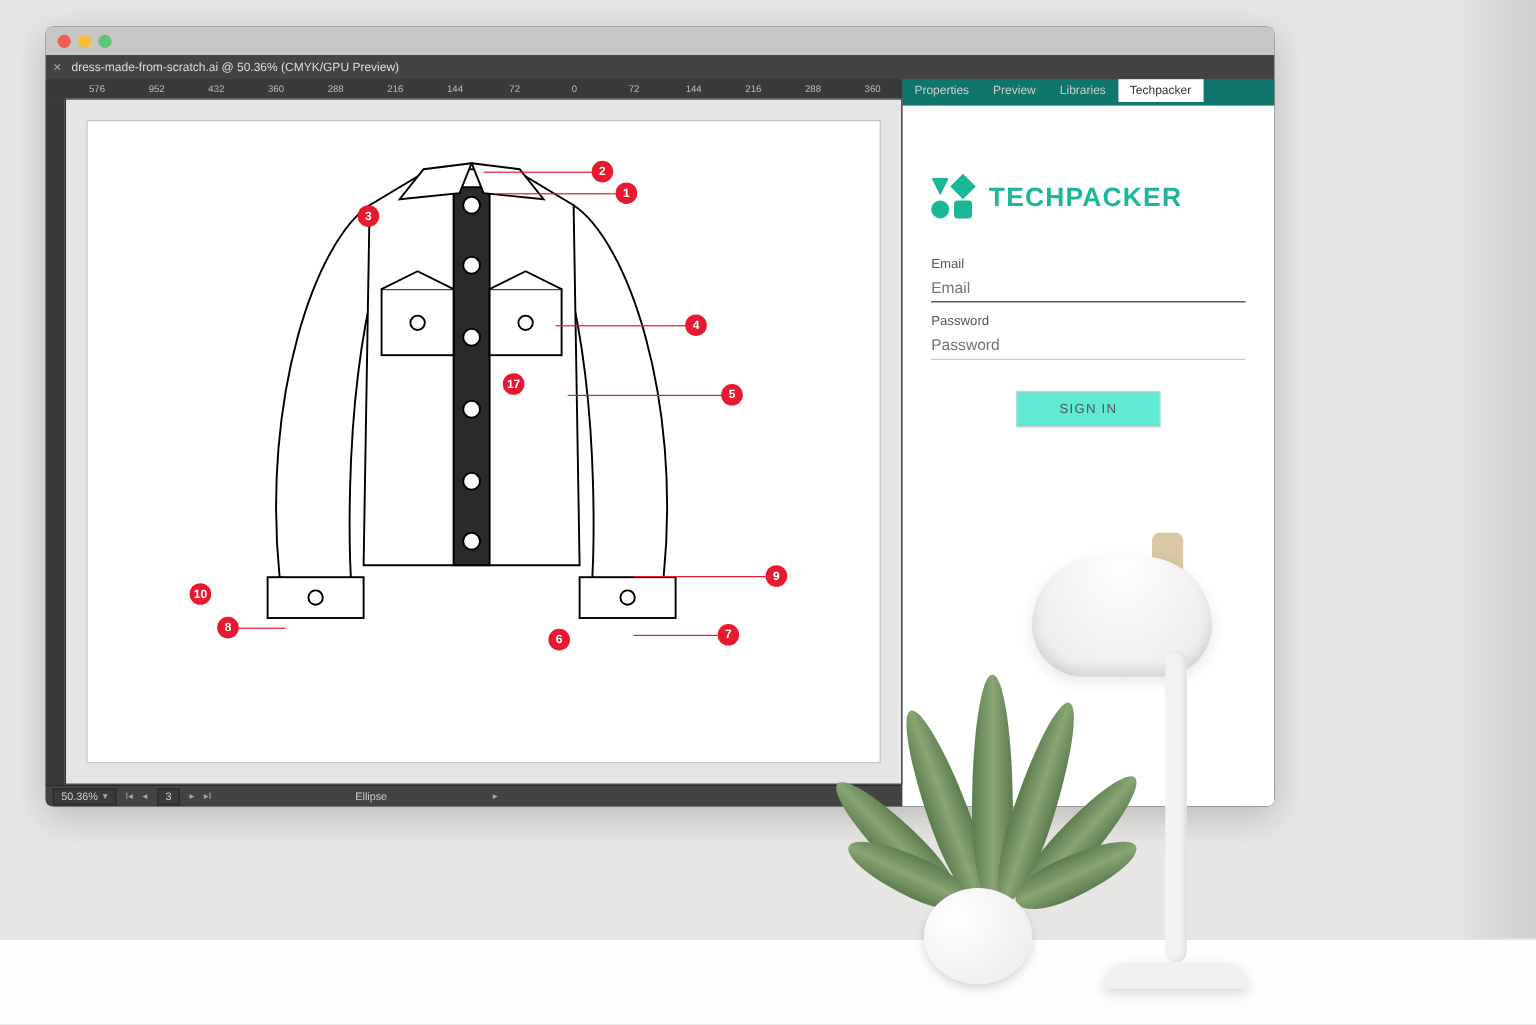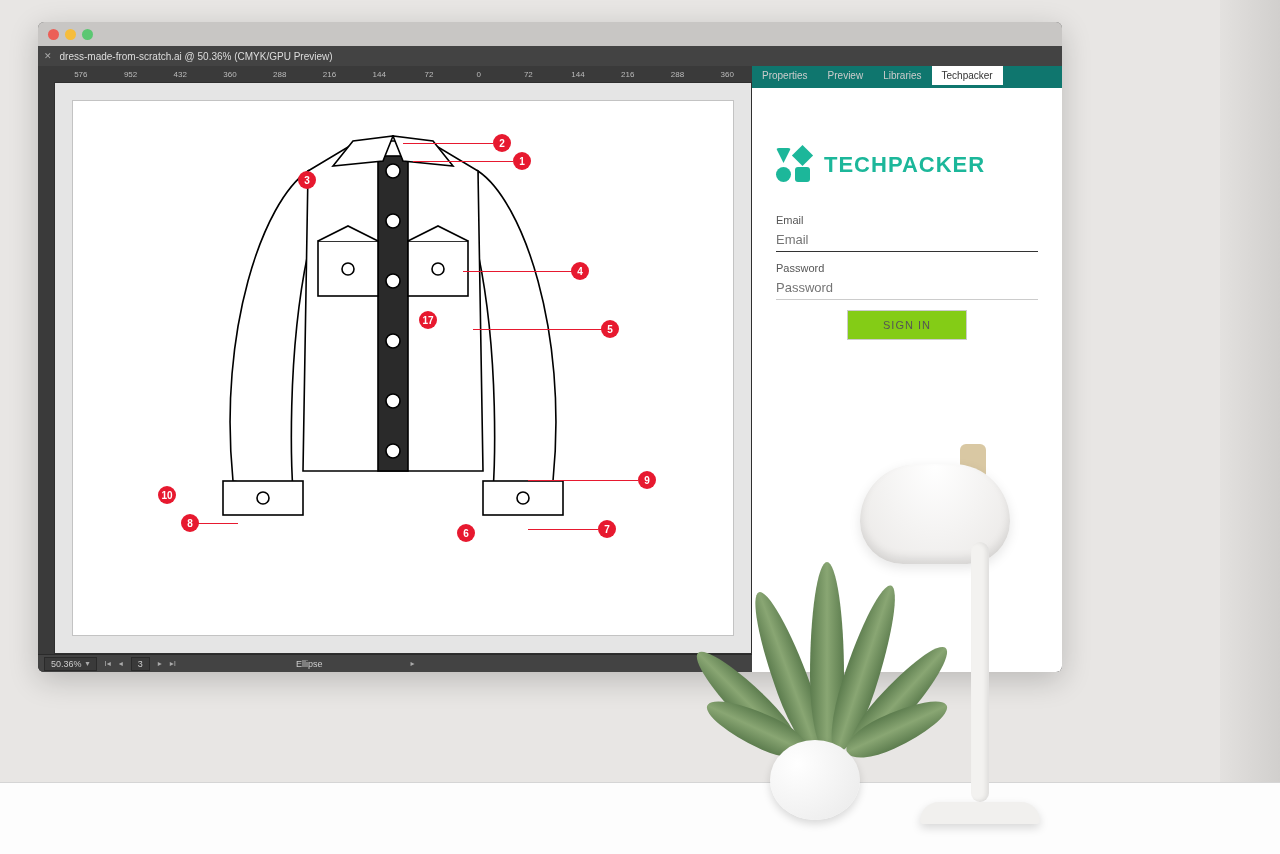--- a/index.html
+++ b/index.html
@@ -193,23 +193,23 @@
     width: 100%;
     border: none;
     border-bottom: 1px solid #333;
     font-size: 13px;
     padding: 4px 0;
     color: #888;
     outline: none;
   }
   .signin-btn {
     display: block;
-    margin: 10px auto 0 auto;
+    margin: 26px auto 0 auto;
     padding: 8px 35px;
-    background: #84cc16;
+    background: #5eead4;
     border: 1px solid #ccc;
     color: #555;
     font-size: 11px;
     letter-spacing: 1px;
   }
   .signup-prompt {
     text-align: center;
     font-size: 12px;
     color: #333;
     margin-top: 60px;

